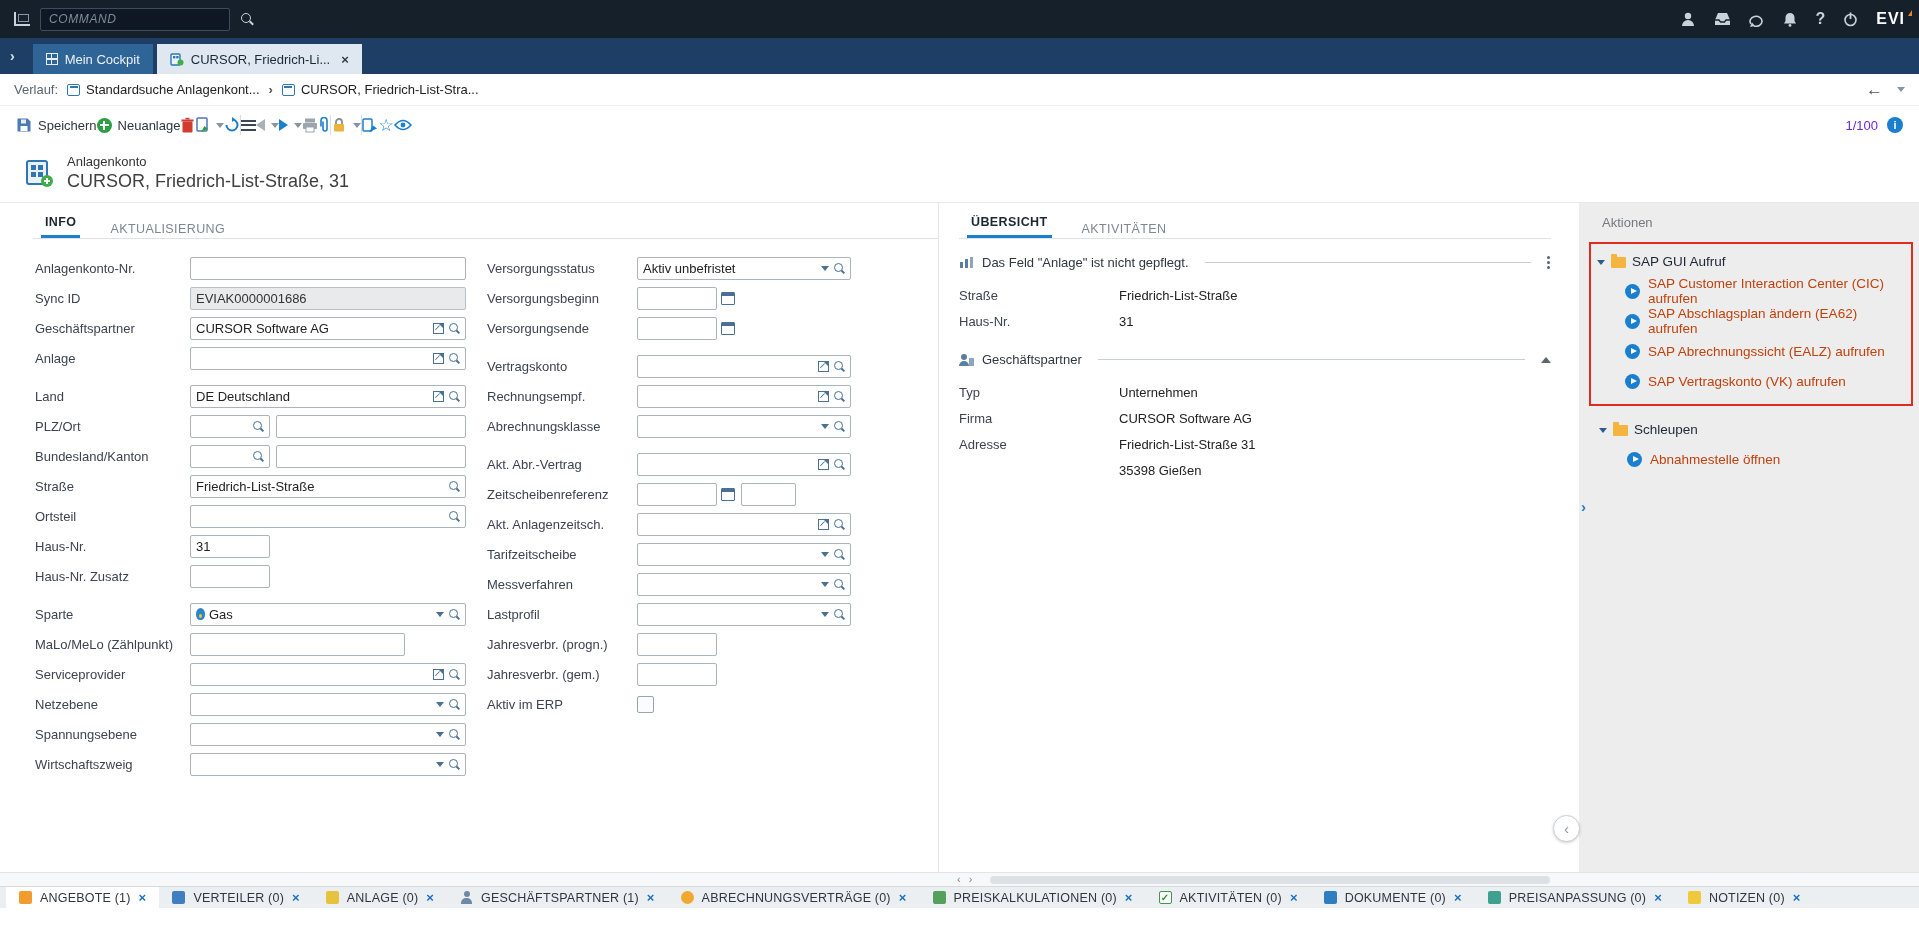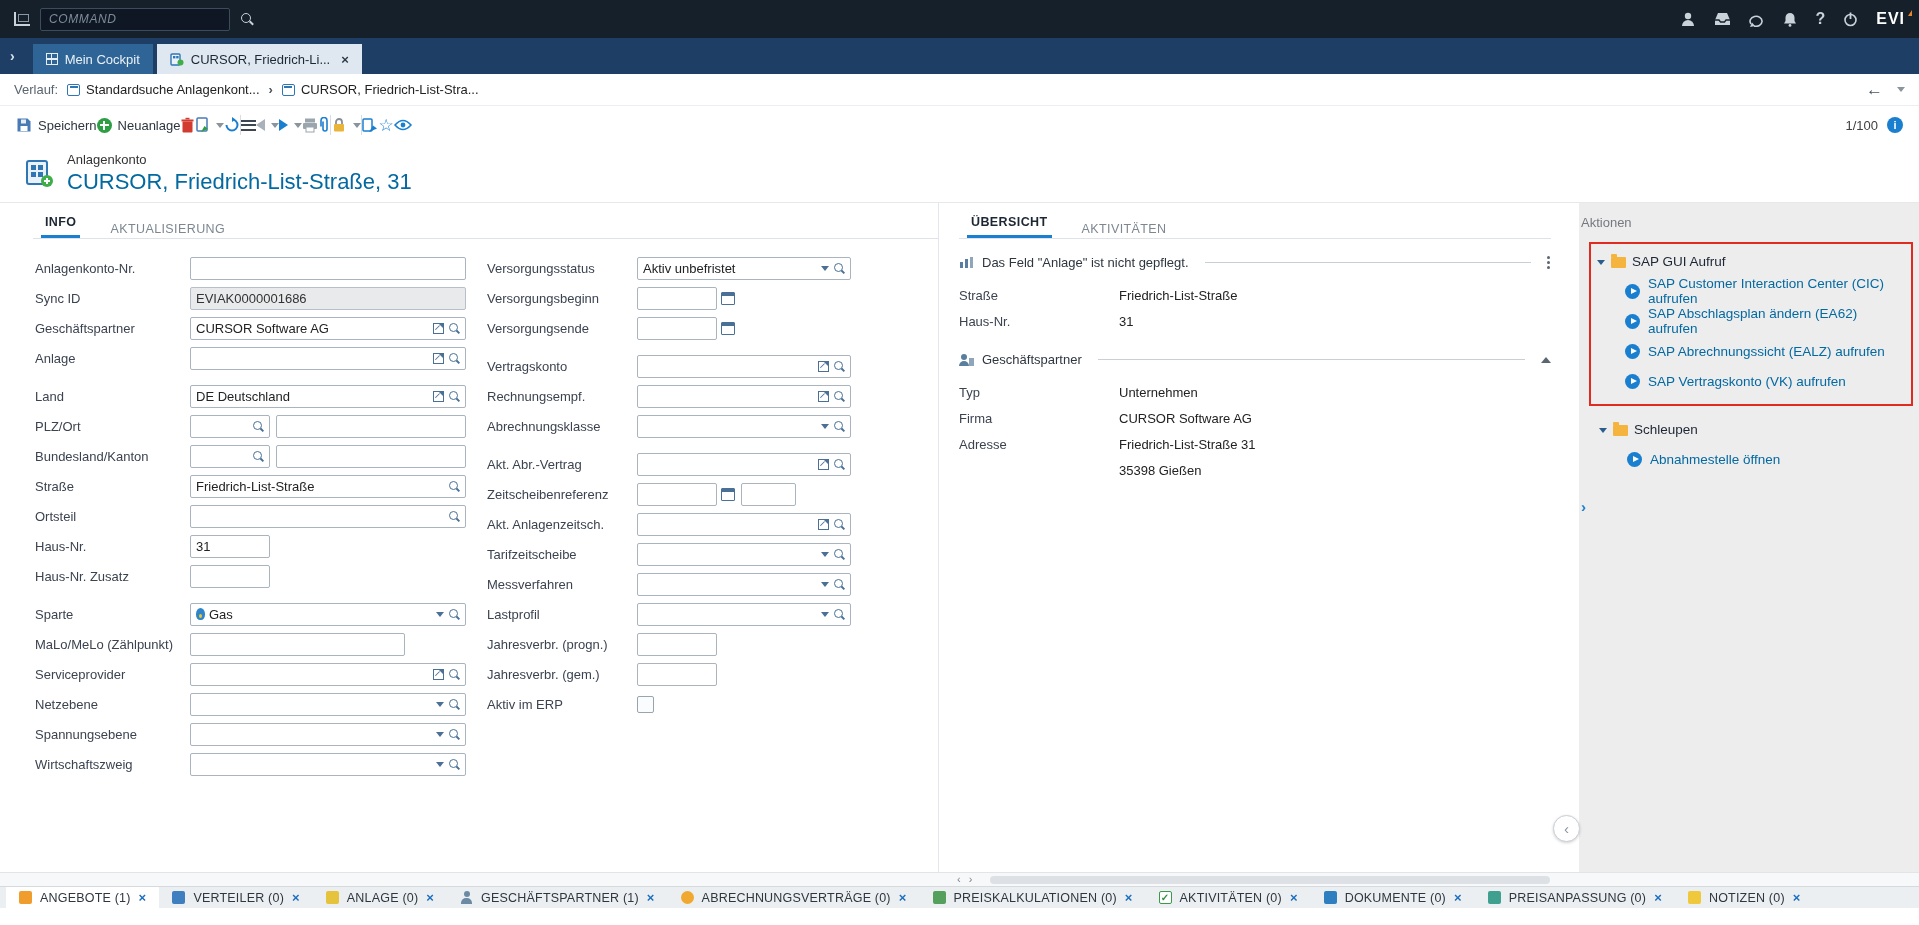--- a/index.html
+++ b/index.html
@@ -54,28 +54,28 @@
 .sep{width:1px;height:20px;background:#d8dde2}
 .icon-plus{width:15px;height:15px;border-radius:50%;background:#2e9e44;position:relative}
 .icon-plus::before{content:"";position:absolute;left:3px;top:6.5px;width:9px;height:2px;background:#fff}
 .icon-plus::after{content:"";position:absolute;left:6.5px;top:3px;width:2px;height:9px;background:#fff}
 .icon-menu{width:15px;height:11px;border-top:2px solid #3a4652;border-bottom:2px solid #3a4652;position:relative}
 .icon-menu::after{content:"";position:absolute;left:0;right:0;top:2.5px;height:2px;background:#3a4652}
 .tri-left{width:0;height:0;border-top:6px solid transparent;border-bottom:6px solid transparent;border-right:9px solid #a9b2ba}
 .tri-right{width:0;height:0;border-top:6px solid transparent;border-bottom:6px solid transparent;border-left:9px solid #1b7fd0}
 .star{color:#1b7fd0;font-size:17px;line-height:1}
 .star::after{content:"☆"}
-.counter{margin-left:auto;display:flex;align-items:center;gap:9px;color:#404040}
+.counter{margin-left:auto;display:flex;align-items:center;gap:9px;color:#6d28d9}
 .icon-info{width:16px;height:16px;border-radius:50%;background:#1b7fd0;color:#fff;font-size:11px;font-weight:bold;display:flex;align-items:center;justify-content:center}
 .icon-info::after{content:"i"}
 
 
 .rheader{height:58px;display:flex;align-items:center;gap:13px;padding:0 24px;background:#fff}
 .rh-text .ent{font-size:13px;color:#333}
-.rh-text .ttl{font-size:22px;color:#0369a1;margin-top:2px}
+.rh-text .ttl{font-size:18px;color:#404040;margin-top:2px}
 
 
 .content{display:flex;height:670px;border-top:1px solid #e6e9ec;overflow:hidden;background:#fff}
 .ptabs{height:36px;display:flex;align-items:flex-end;gap:26px;border-bottom:1px solid #dfe3e7;padding-left:8px}
 .ptab{padding:0 4px 2px;font-size:12.5px;letter-spacing:.4px;color:#7d8791}
 .ptab.on{color:#1d2633;border-bottom:3px solid #1b7fd0;padding-bottom:6px;font-weight:bold}
 
 .panel-form{width:938px;padding-left:33px;flex:0 0 auto}
 .fcols{display:flex;padding:16px 0 0 2px}
 .fcol1{width:452px}
@@ -116,27 +116,27 @@
 .ov-row{display:flex;align-items:center;height:26px;font-size:13px}
 .ov-label{width:160px;color:#3c4350;flex:0 0 auto}
 .ov-value{color:#222}
 .ov-section{display:flex;align-items:center;gap:8px;margin:18px 0 12px}
 .sec-title{color:#2e3640}
 .chev-up{width:0;height:0;border-left:5px solid transparent;border-right:5px solid transparent;border-bottom:6px solid #5a6670}
 .collapse-btn{position:absolute;right:-13px;top:612px;width:27px;height:27px;border-radius:50%;background:#fff;border:1px solid #c9cfd6;display:flex;align-items:center;justify-content:center;color:#8a949e;font-size:15px;box-shadow:0 1px 3px rgba(0,0,0,.18);z-index:5}
 .collapse-btn::after{content:"‹"}
 
 .panel-actions{width:340px;margin-left:auto;background:#ededee;position:relative;padding-top:12px}
-.actions-title{font-size:13px;color:#75797e;padding:0 2px 10px}
+.actions-title{font-size:13px;color:#75797e;padding:0 23px 10px}
 .red-box{border:2px solid #e02b20;margin:2px 6px 0 10px;padding:2px 4px 8px 2px}
 .tree-group{display:flex;align-items:center;gap:6px;height:30px;font-size:13.5px;color:#1d2633;padding-left:4px}
 .tree-caret{width:0;height:0;border-left:4px solid transparent;border-right:4px solid transparent;border-top:5px solid #2b5d8c;margin-top:2px}
 .folder-icon{width:15px;height:11px;background:#f4b43e;border-radius:1px;position:relative;margin-top:2px;flex:0 0 auto}
 .folder-icon::before{content:"";position:absolute;top:-3px;left:0;width:6px;height:3px;background:#f4b43e;border-radius:1px 1px 0 0}
-.tree-item{display:flex;align-items:center;gap:8px;height:30px;padding-left:32px;font-size:13.5px;color:#0369a1}
+.tree-item{display:flex;align-items:center;gap:8px;height:30px;padding-left:32px;font-size:13.5px;color:#c2410c}
 .play-icon{width:15px;height:15px;border-radius:50%;background:#1b7fd0;position:relative;flex:0 0 auto}
 .play-icon::after{content:"";position:absolute;left:6px;top:4px;border-left:6px solid #fff;border-top:3.5px solid transparent;border-bottom:3.5px solid transparent}
 .grp2{margin:8px 6px 0 10px;padding-left:6px}
 .panel-expand{position:absolute;left:2px;top:295px;color:#1b7fd0;font-weight:bold;font-size:15px}
 .panel-expand::after{content:"›"}
 
 
 .hscroll{height:14px;background:#f7f8f9;border-top:1px solid #e2e5e8;position:relative}
 .hs-arrows{position:absolute;left:957px;top:0;display:flex;gap:8px;color:#7a848e;font-size:11px;line-height:13px}
 .hs-thumb{position:absolute;left:990px;width:560px;top:3px;height:8px;background:#dde1e5;border-radius:4px}

